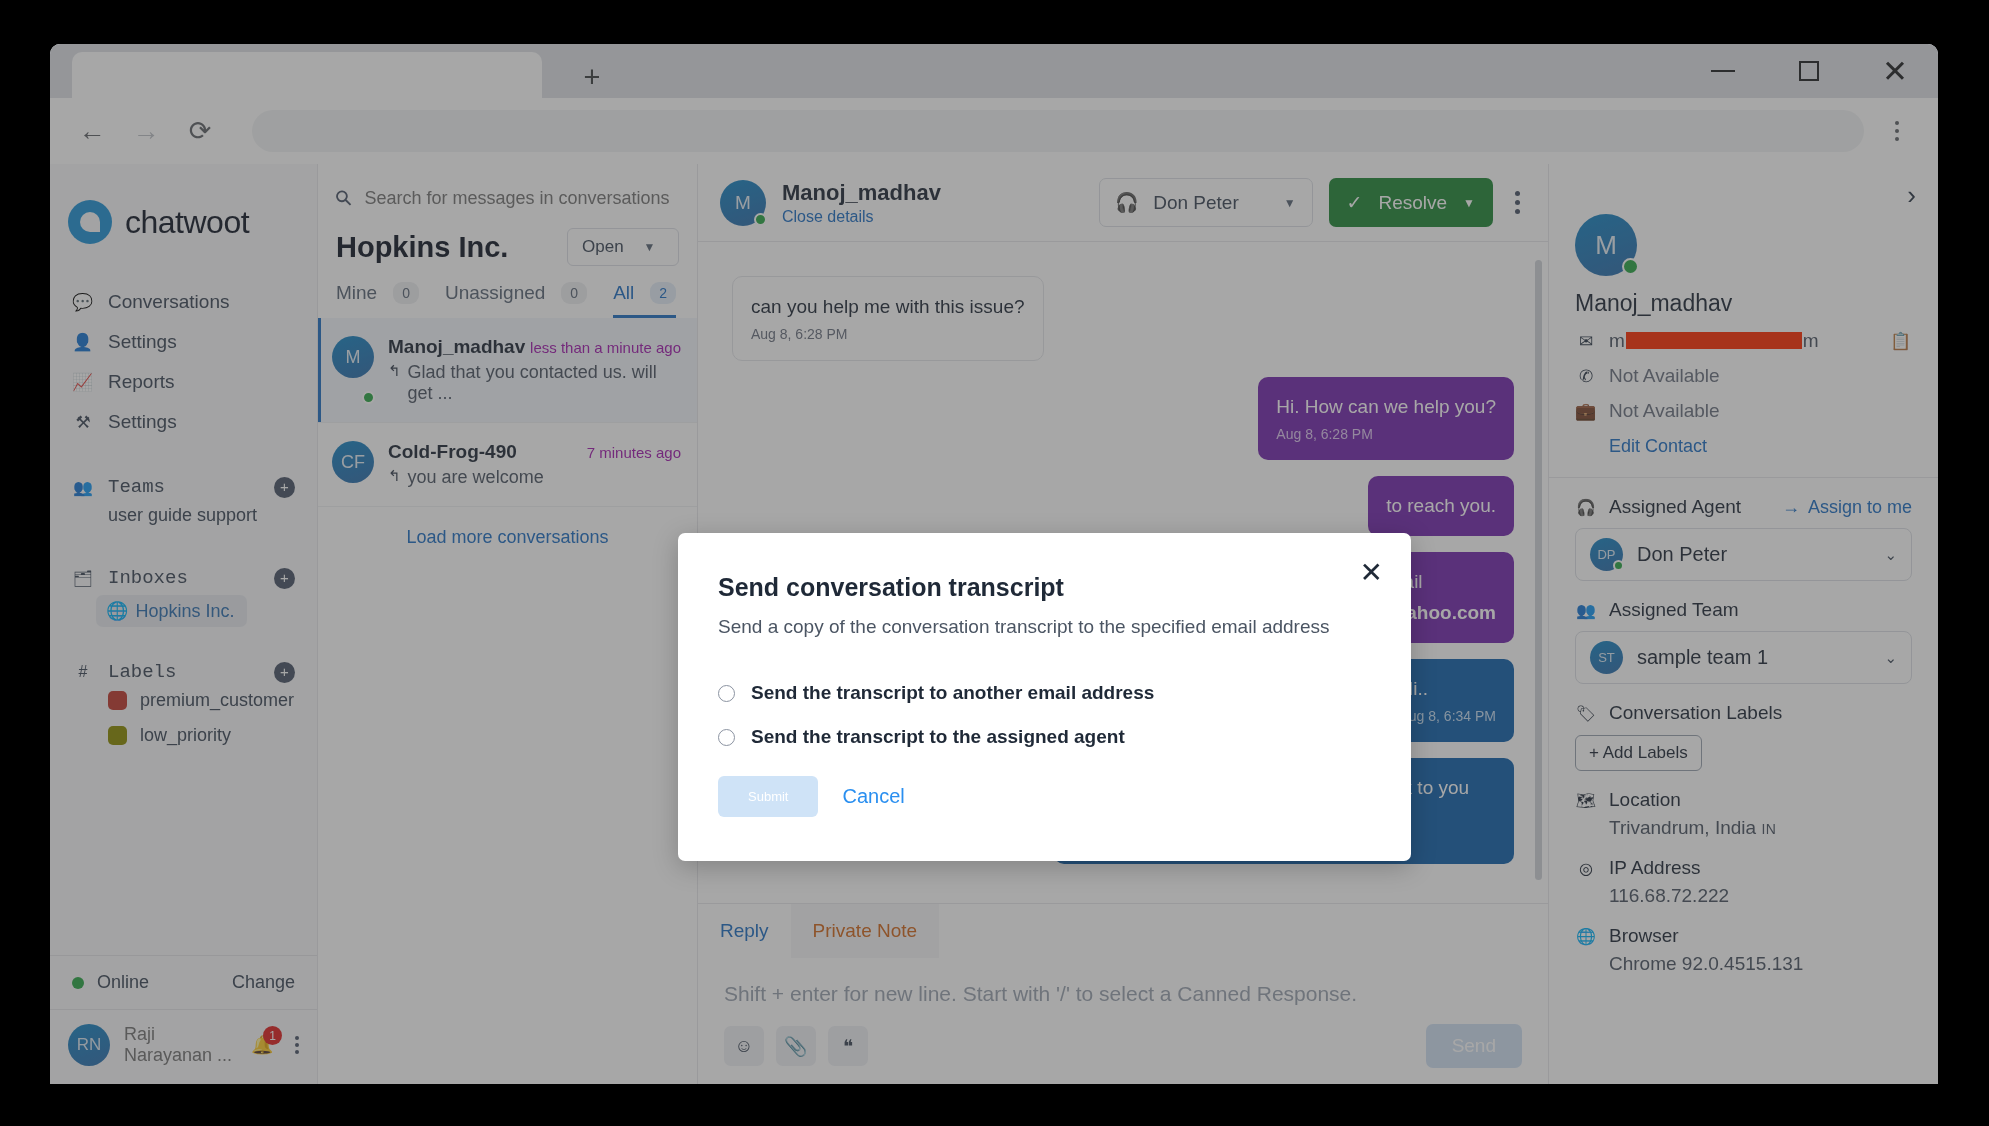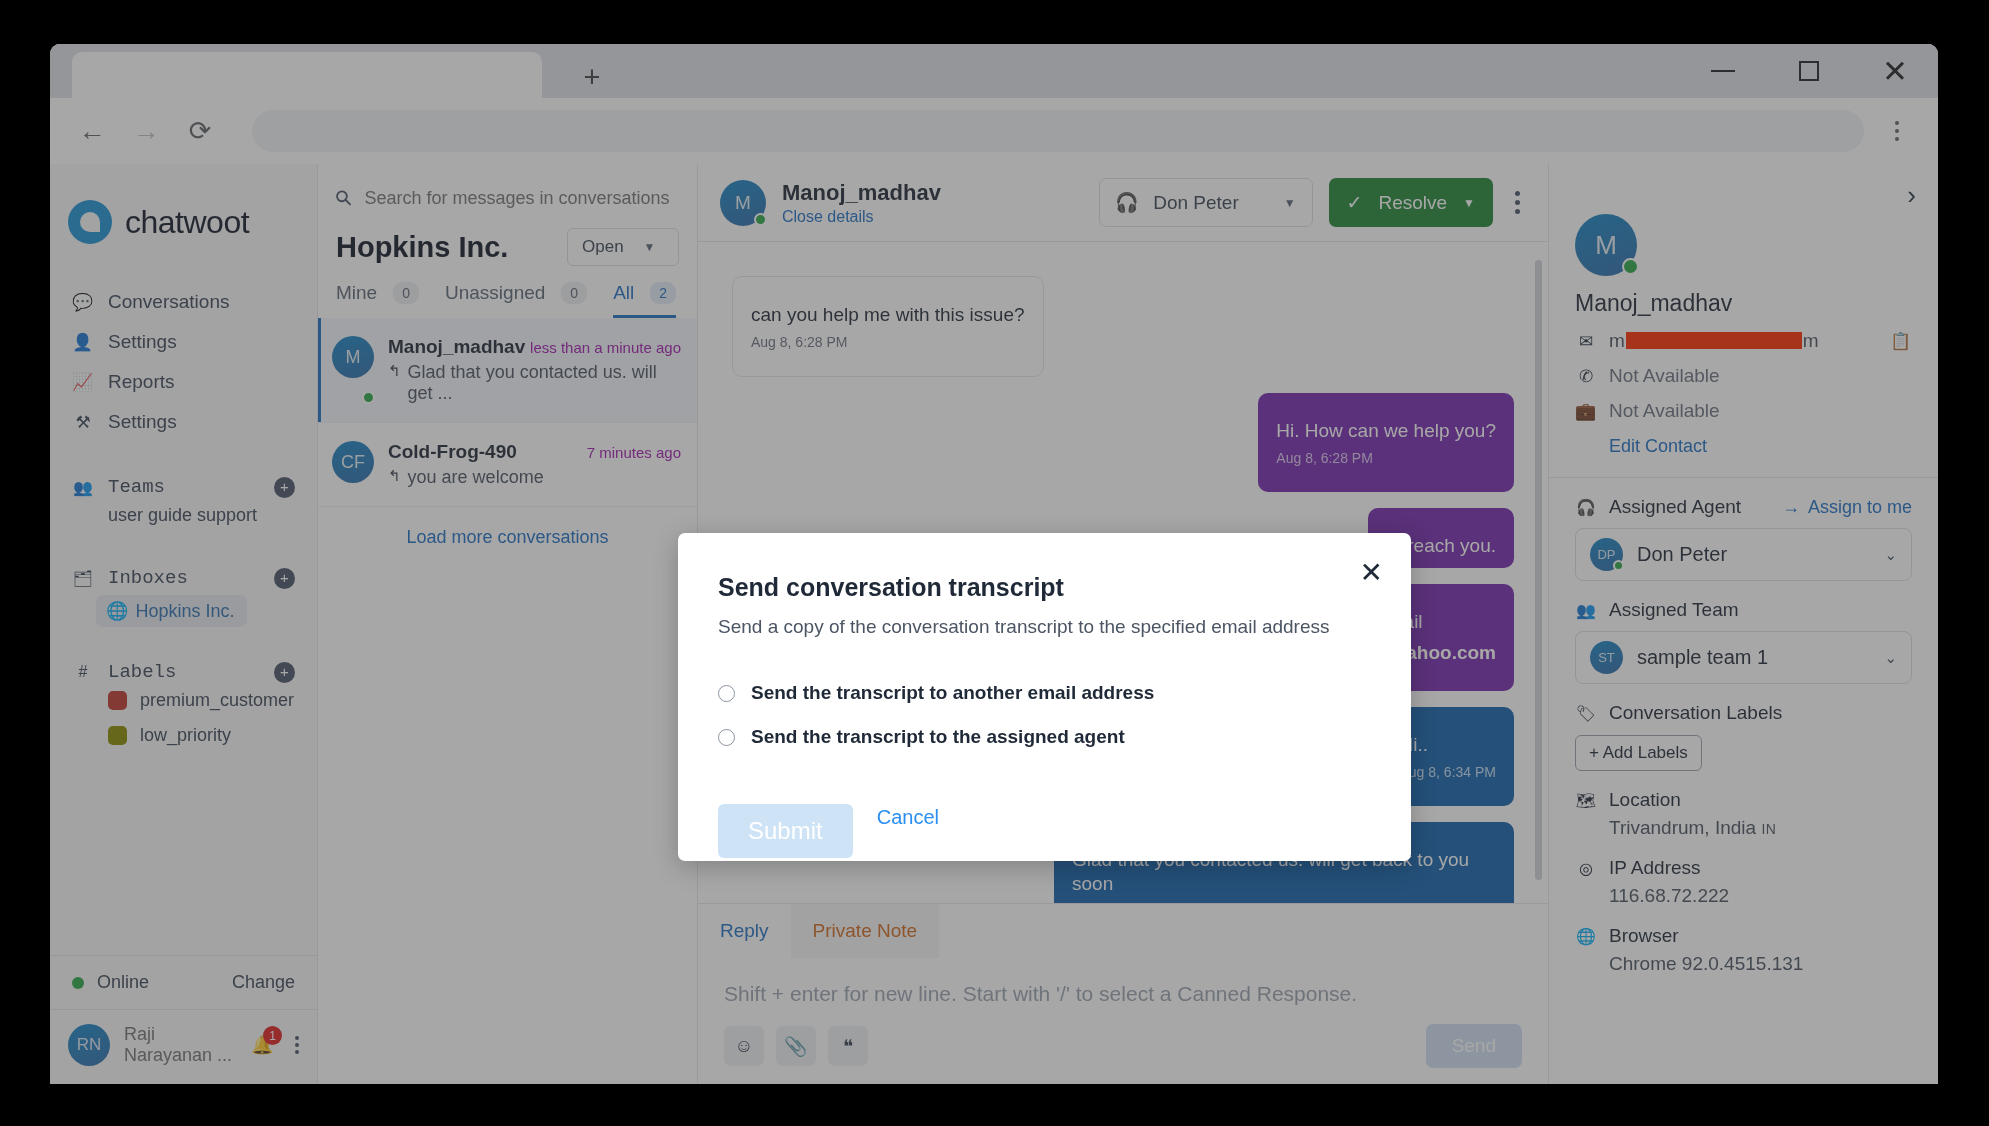--- a/index.html
+++ b/index.html
@@ -225,21 +225,21 @@
     display: flex; align-items: center; gap: 16px;
     padding: 13px 18px; font-size: 19px;
   }
   .kebab-chat { display: flex; flex-direction: column; gap: 4px; padding: 0 6px; }
   .kebab-chat i { width: 5px; height: 5px; border-radius: 50%; background: #4a5568; display:block; }
 
   .messages {
     flex: 1; overflow: hidden; position: relative;
     padding: 34px 34px 10px 34px; display: flex; flex-direction: column; gap: 16px;
   }
-  .msg { max-width: 420px; border-radius: 10px; padding: 26px 18px; }
+  .msg { max-width: 420px; border-radius: 10px; padding: 18px 18px; }
   .msg .txt { font-size: 19px; line-height: 1.25; }
   .msg .tm { font-size: 14px; margin-top: 7px; }
   .msg.incoming {
     align-self: flex-start; background: #fff; border: 1px solid #e4e6ea;
   }
   .msg.incoming .txt { color: #1f2937; }
   .msg.incoming .tm { color: #6b7280; }
   .msg.bot {
     align-self: flex-end; background: #7429ad; color: #fff;
   }
@@ -347,21 +347,21 @@
   .modal-sub { font-size: 19px; color: #4b5563; margin-top: 14px; }
   .radio-row { display: flex; align-items: center; gap: 16px; margin-top: 0; }
   .radios { margin-top: 44px; display: flex; flex-direction: column; gap: 22px; }
   .radio-mark {
     width: 17px; height: 17px; border-radius: 50%; border: 1px solid #8b93a1; flex-shrink: 0;
   }
   .radio-lbl { font-size: 19px; font-weight: bold; color: #1f2937; }
   .modal-actions { display: flex; align-items: center; gap: 14px; margin-top: 28px; }
   .submit-btn {
     background: #cfe3f7; color: #ffffff; border-radius: 6px;
-    padding: 13px 30px; font-size: 24px; margin-top: 28px;
+    padding: 13px 30px; font-size: 13px;
   }
   .cancel-link { color: #2a8ff0; font-size: 20px; padding: 0 10px; }
 </style>
 </head>
 <body>
 
 <div id="root">
   <div class="browser-window">
 
     <div class="tabstrip">

